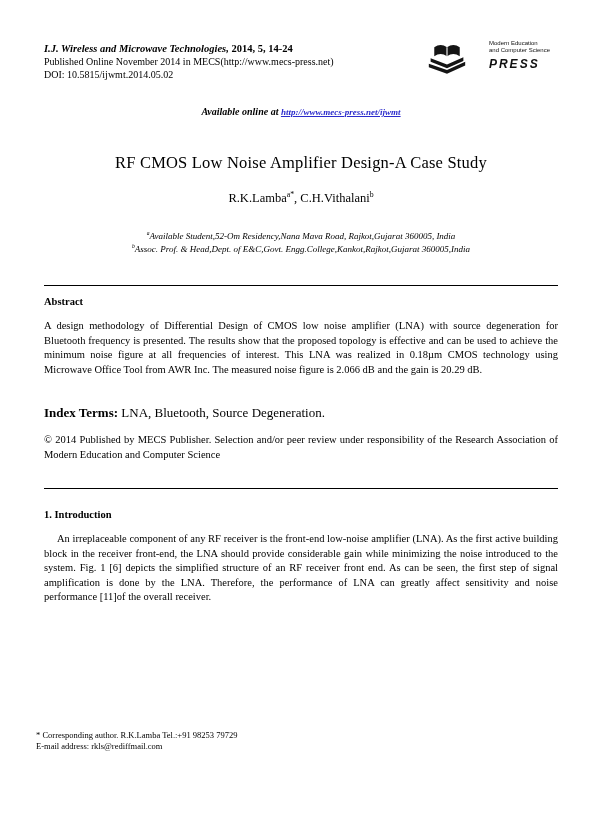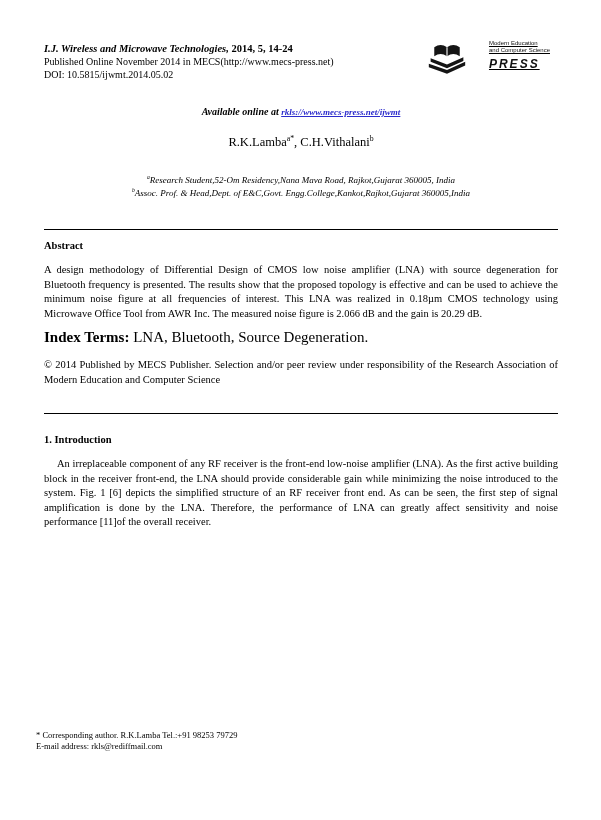--- a/index.html
+++ b/index.html
@@ -10,21 +10,21 @@
   }
   .page { position:relative; width:601px; height:820px; padding:42px 43px 0 44px; }
 
   
   .header-row { display:flex; justify-content:space-between; align-items:flex-start; }
   .header-text { font-size:10px; line-height:13px; }
   .journal-line { font-size:10.5px; }
   .bi { font-weight:bold; font-style:italic; }
   .b { font-weight:bold; }
 
-  .logo { display:flex; align-items:flex-start; gap:20px; margin-right:8px; margin-top:-2px;text-decoration:underline; }
+  .logo { display:flex; align-items:flex-start; gap:20px; margin-right:8px; margin-top:-2px; }
   .logo-right { font-family:"Liberation Sans", sans-serif; }
   .logo-line { font-size:6px; line-height:7px; color:#111; }
   .logo-press { font-size:12px; font-weight:bold; letter-spacing:2px; font-style:italic; margin-top:3px; color:#111; }
 
   
   .available { text-align:center; margin-top:22px; font-size:10px; font-weight:bold; font-style:italic; }
   .available a { color:#2b2bcc; text-decoration:underline; font-size:9px; cursor:pointer; }
 
   
   .title { text-align:center; margin-top:36px; font-size:16.5px; letter-spacing:0.2px; }
@@ -33,21 +33,21 @@
   sup { font-size:0.62em; vertical-align:super; line-height:0; }
 
   
   .rule { border-top:1px solid #000; height:0; }
   .rule1 { margin-top:30px; }
   .rule2 { margin-top:26px; }
 
   
   .abstract-h { margin-top:10px; font-size:10.5px; font-weight:bold; }
   .para { margin-top:12px; font-size:10.5px; line-height:14.5px; text-align:justify; }
-  .index-terms { margin-top:8px; font-size:15px; }
+  .index-terms { margin-top:28px; font-size:13px; }
   .copyright { margin-top:12px; font-size:10.5px; line-height:14.5px; text-align:justify; }
 
   
   .intro-h { margin-top:20px; font-size:10.5px; font-weight:bold; }
   .intro-body { text-indent:13px; }
 
   
   .footnote { position:absolute; left:36px; top:730px; font-size:8.5px; line-height:11px; }
 </style>
 </head>
@@ -75,31 +75,32 @@
       </span>
       <div class="logo-right">
         <div class="logo-line">Modern Education</div>
         <div class="logo-line">and Computer Science</div>
         <div class="logo-press">PRESS</div>
       </div>
     </div>
   </div>
 
   <div class="available">
-    <span>Available online at </span><a>rkls://www.mecs-press.net/ijwmt</a>
+    <span>Available online at </span><a>http://www.mecs-press.net/ijwmt</a>
   </div>
 
+  <div class="title">RF CMOS Low Noise Amplifier Design-A Case Study</div>
 
   <div class="authors">
     <span>R.K.Lamba</span><sup>a*</sup><span>, </span><span>C.H.Vithalani</span><sup>b</sup>
   </div>
 
   <div class="affiliations">
     <div>
-      <sup>a</sup><span>Research Student,52-Om Residency,Nana Mava Road, Rajkot,Gujarat 360005, India</span>
+      <sup>a</sup><span>Available Student,52-Om Residency,Nana Mava Road, Rajkot,Gujarat 360005, India</span>
     </div>
     <div>
       <sup>b</sup><span>Assoc. Prof. &amp; Head,Dept. of E&amp;C,Govt. Engg.College,Kankot,Rajkot,Gujarat 360005,India</span>
     </div>
   </div>
 
   <div class="rule rule1"></div>
 
   <div class="abstract-h">Abstract</div>
 

